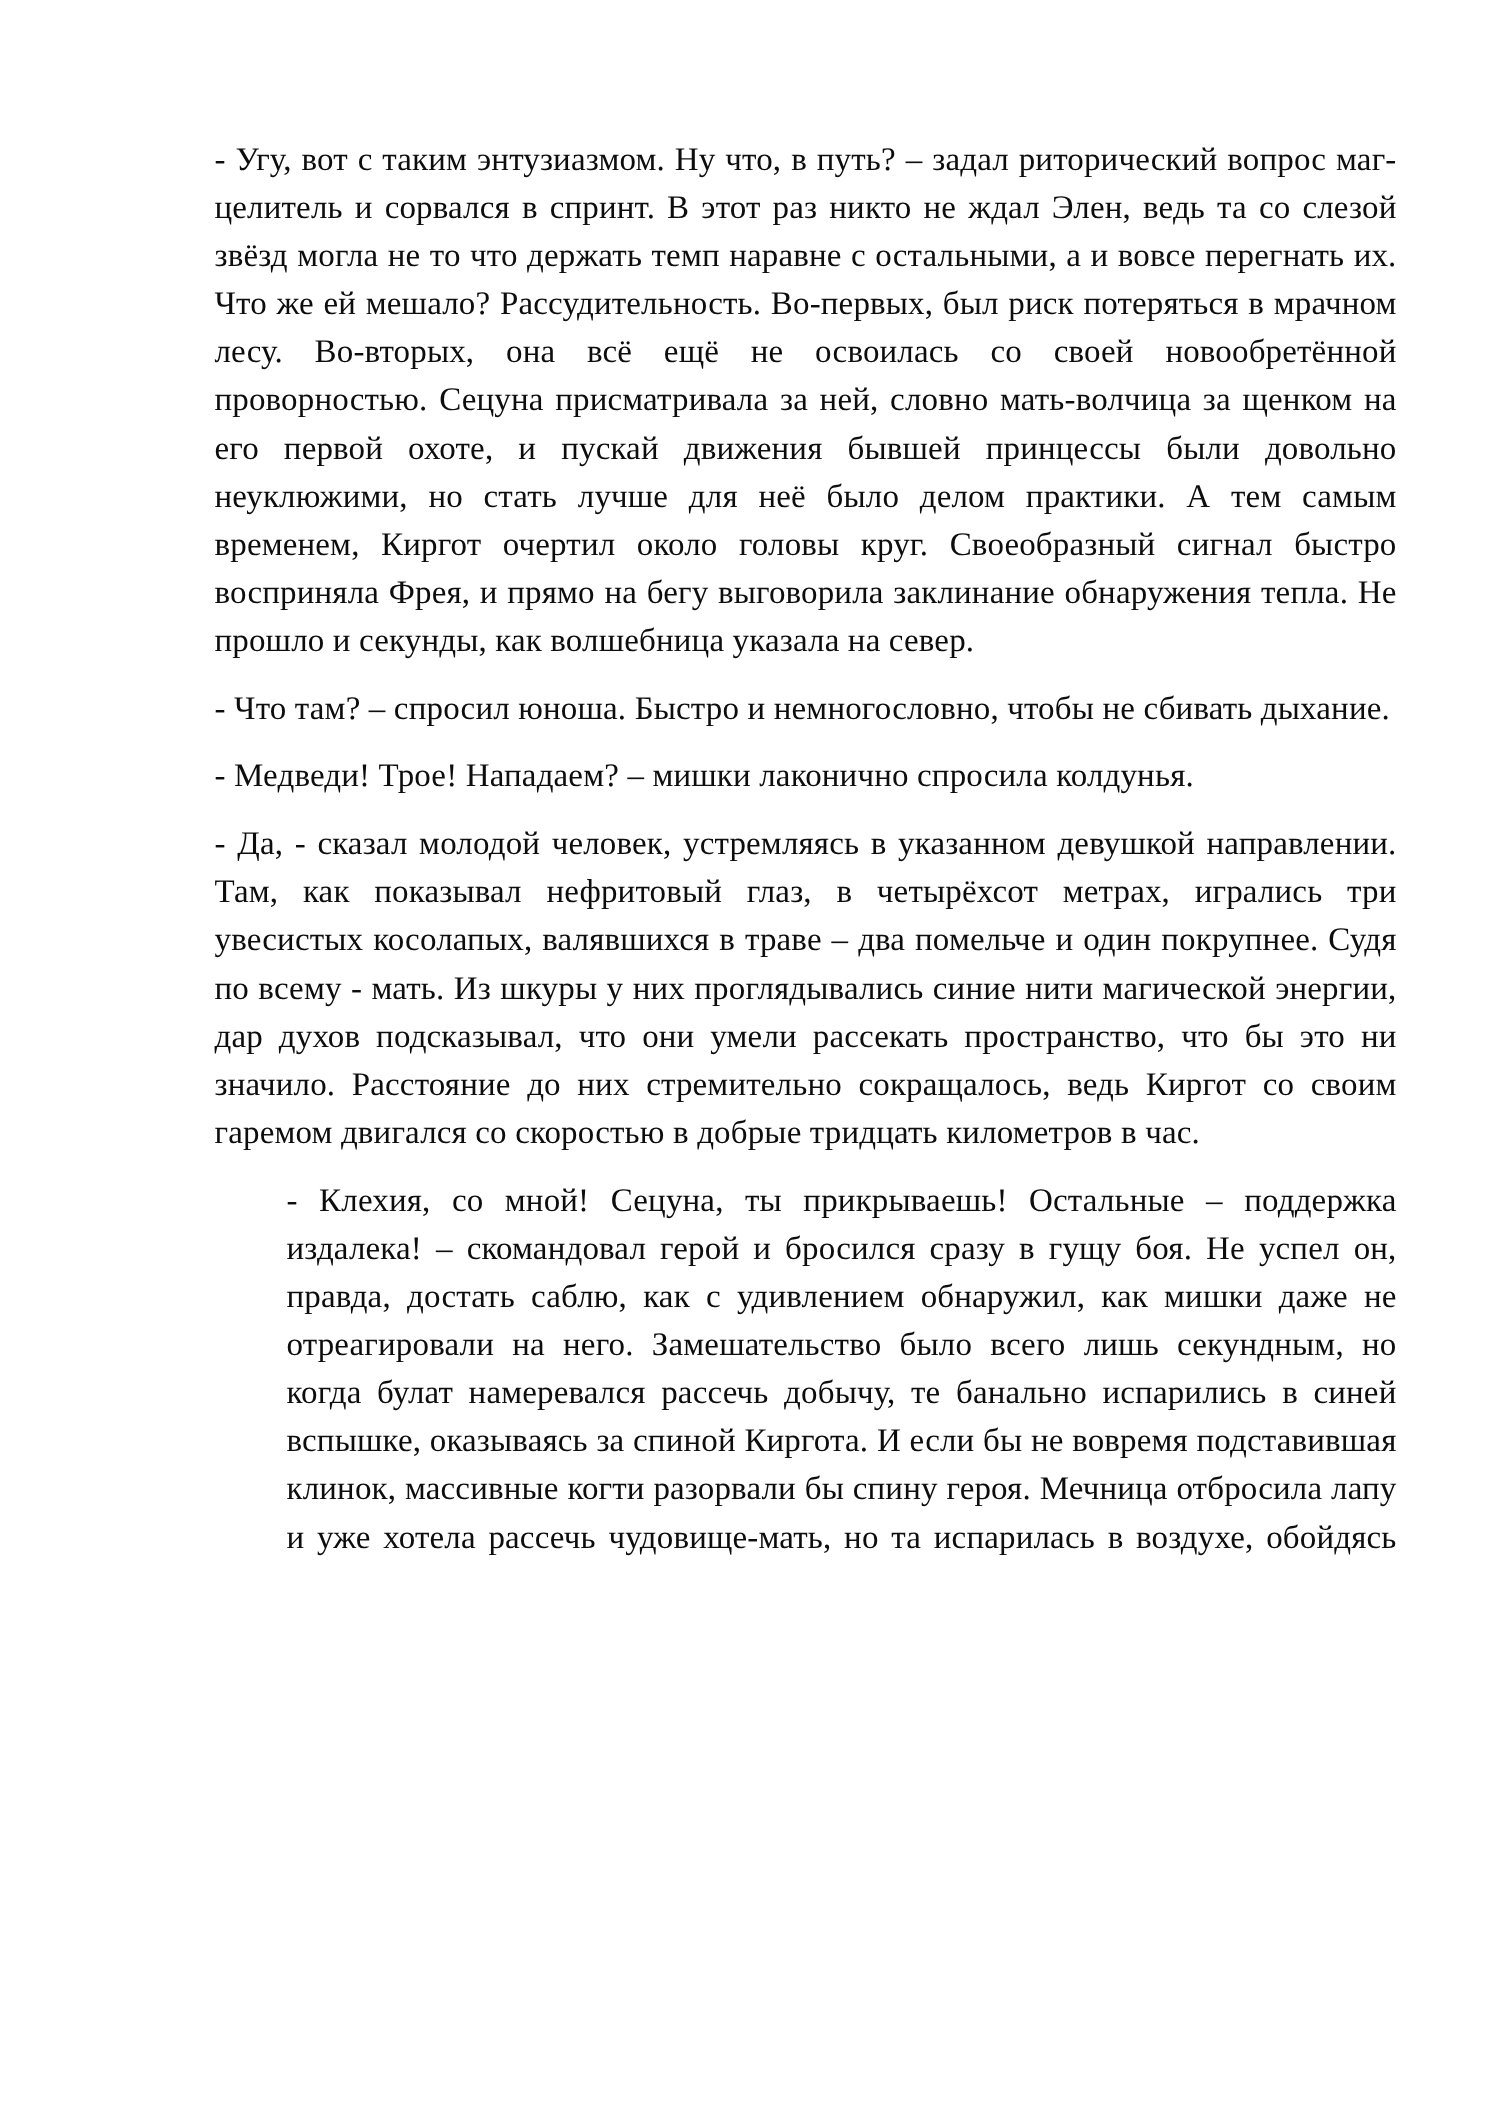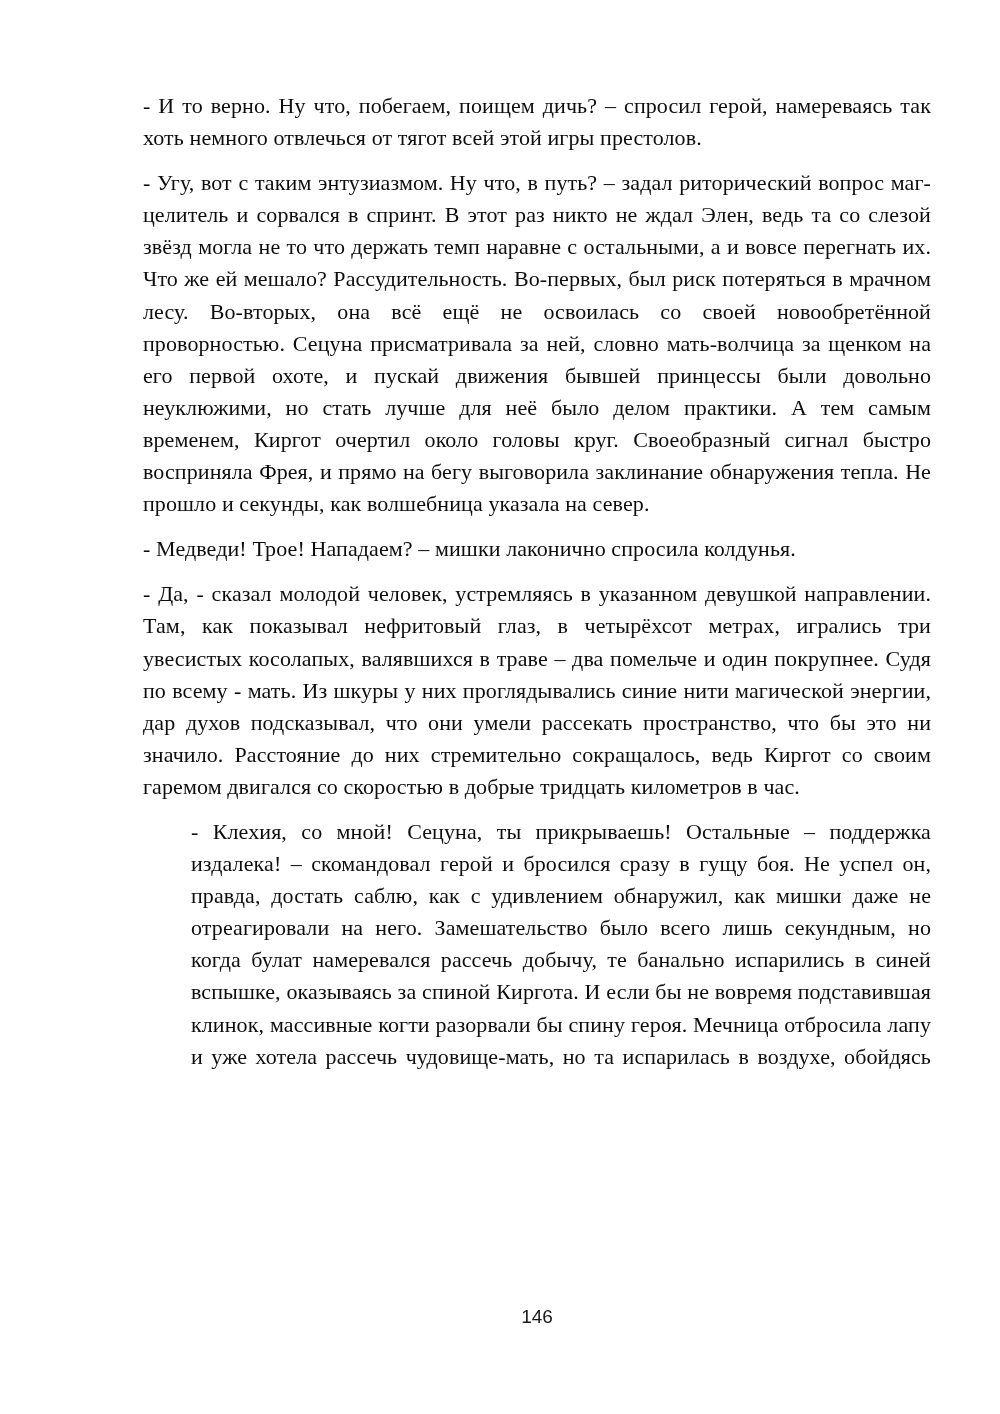--- a/index.html
+++ b/index.html
@@ -38,20 +38,19 @@
     font-family: "Liberation Sans", sans-serif;
     font-size: 19px;
     color: #1a1a1a;
   }
 </style>
 </head>
 <body>
 
 <div class="page">
   <div class="text-block">
-    <p class="para">- И то верно. Ну что, побегаем, поищем дичь? – спросил герой, намереваясь так хоть немного отвлечься от тягот всей этой игры престолов.</p>
     <p class="para">- Угу, вот с таким энтузиазмом. Ну что, в путь? – задал риторический вопрос маг-целитель и сорвался в спринт. В этот раз никто не ждал Элен, ведь та со слезой звёзд могла не то что держать темп наравне с остальными, а и вовсе перегнать их. Что же ей мешало? Рассудительность. Во-первых, был риск потеряться в мрачном лесу. Во-вторых, она всё ещё не освоилась со своей новообретённой проворностью. Сецуна присматривала за ней, словно мать-волчица за щенком на его первой охоте, и пускай движения бывшей принцессы были довольно неуклюжими, но стать лучше для неё было делом практики. А тем самым временем, Киргот очертил около головы круг. Своеобразный сигнал быстро восприняла Фрея, и прямо на бегу выговорила заклинание обнаружения тепла. Не прошло и секунды, как волшебница указала на север.</p>
+    <p class="para">- Что там? – спросил юноша. Быстро и немногословно, чтобы не сбивать дыхание.</p>
     <p class="para">- Медведи! Трое! Нападаем? – мишки лаконично спросила колдунья.</p>
     <p class="para">- Да, - сказал молодой человек, устремляясь в указанном девушкой направлении. Там, как показывал нефритовый глаз, в четырёхсот метрах, игрались три увесистых косолапых, валявшихся в траве – два помельче и один покрупнее. Судя по всему - мать. Из шкуры у них проглядывались синие нити магической энергии, дар духов подсказывал, что они умели рассекать пространство, что бы это ни значило. Расстояние до них стремительно сокращалось, ведь Киргот со своим гаремом двигался со скоростью в добрые тридцать километров в час.</p>
     <p class="para continued">- Клехия, со мной! Сецуна, ты прикрываешь! Остальные – поддержка издалека! – скомандовал герой и бросился сразу в гущу боя. Не успел он, правда, достать саблю, как с удивлением обнаружил, как мишки даже не отреагировали на него. Замешательство было всего лишь секундным, но когда булат намеревался рассечь добычу, те банально испарились в синей вспышке, оказываясь за спиной Киргота. И если бы не вовремя подставившая клинок, массивные когти разорвали бы спину героя. Мечница отбросила лапу и уже хотела рассечь чудовище-мать, но та испарилась в воздухе, обойдясь</p>
   </div>
-  <div class="page-number">146</div>
 </div>
 
 </body></html>

